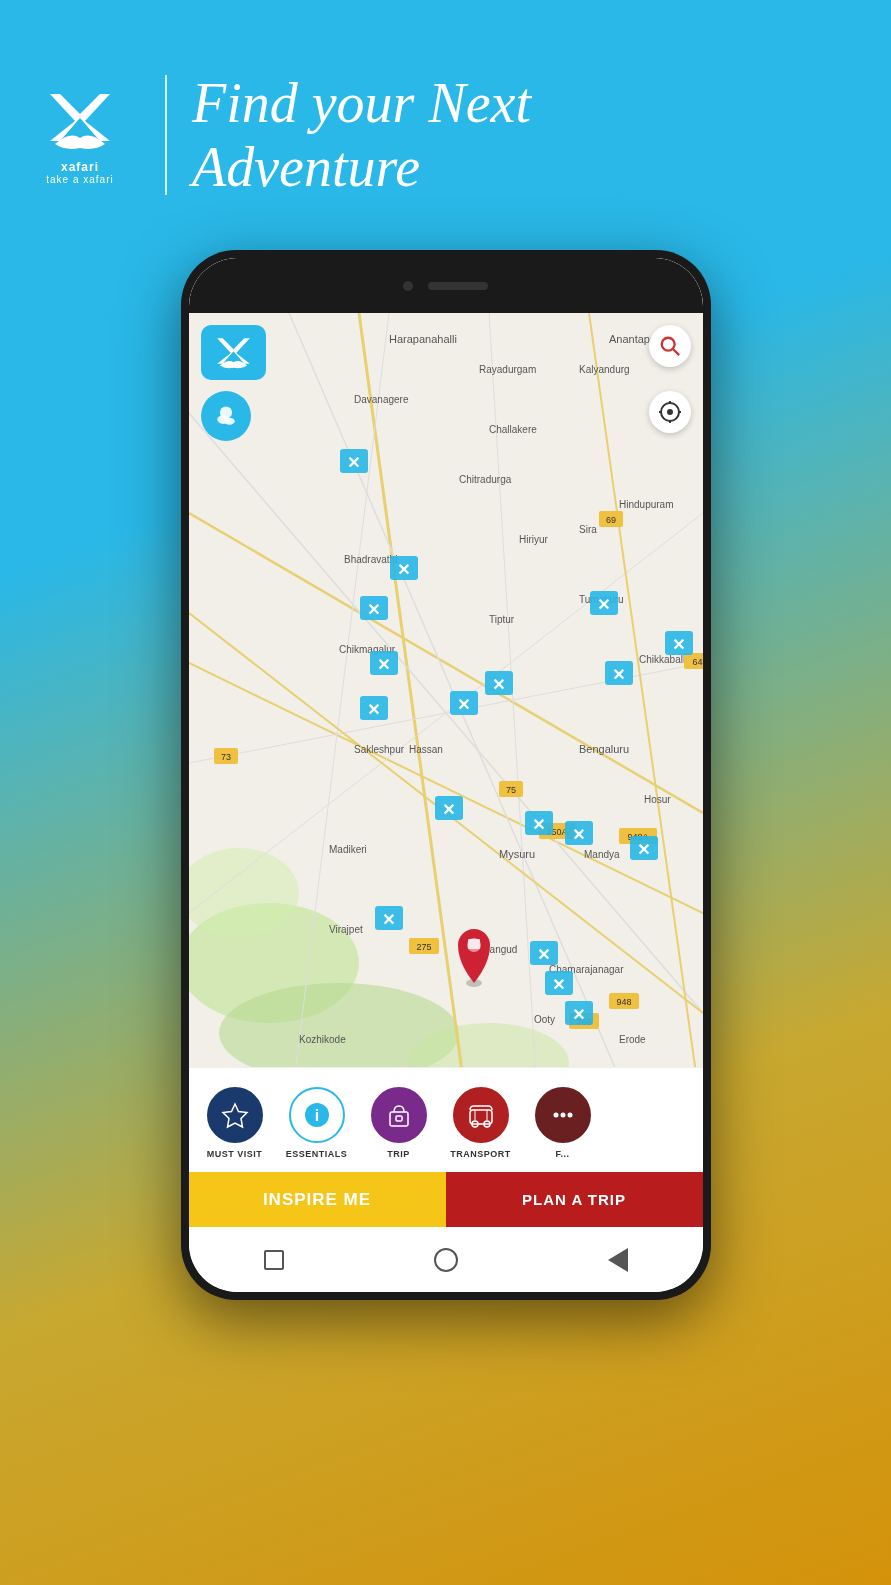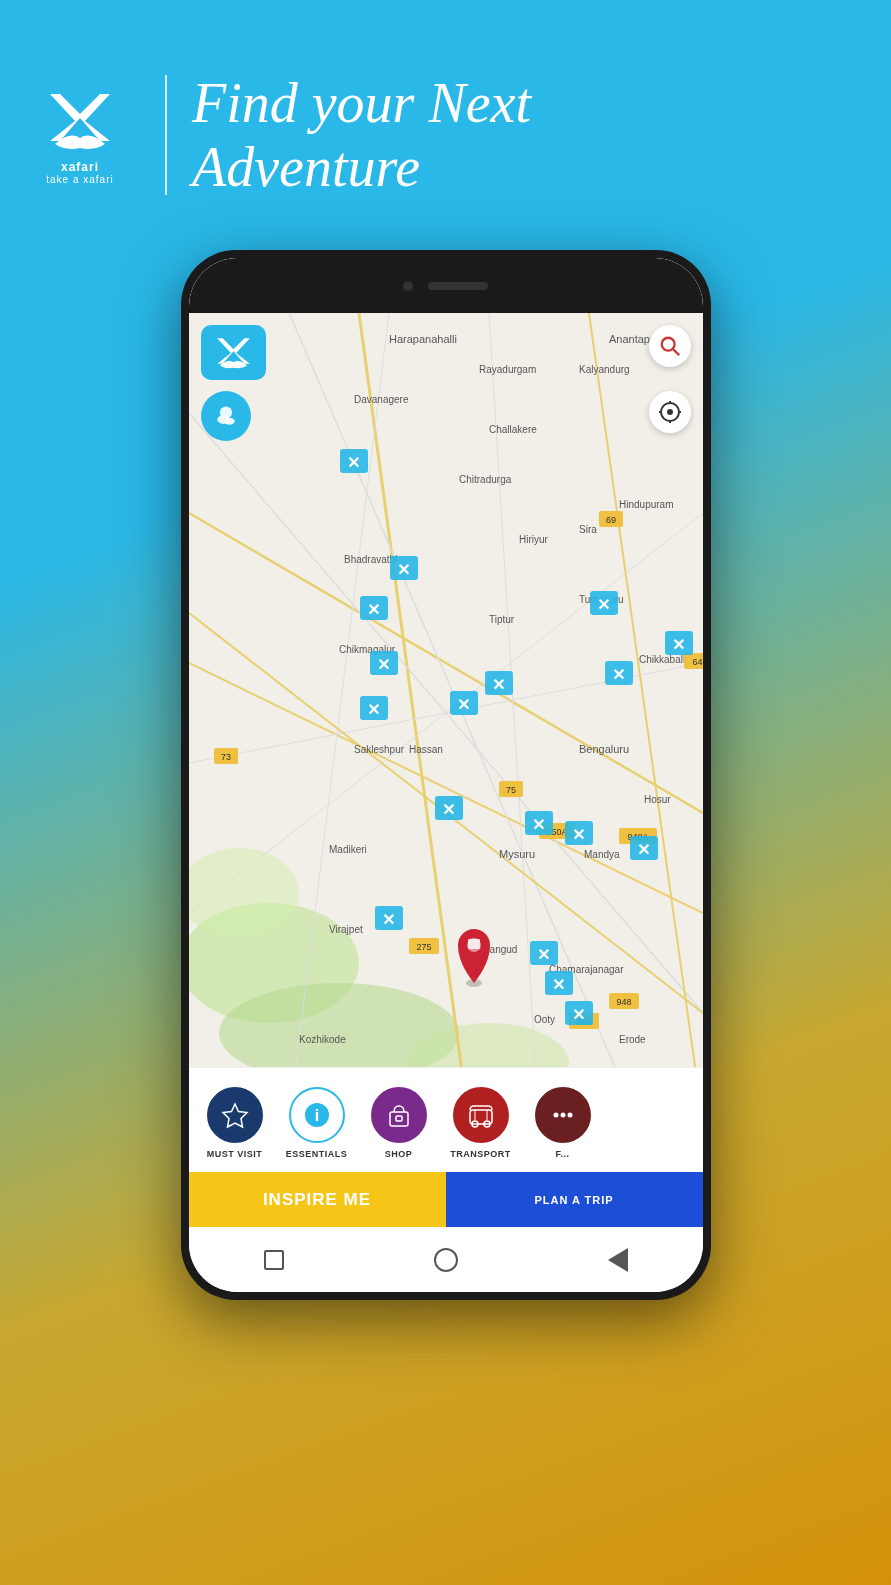--- a/index.html
+++ b/index.html
@@ -230,25 +230,25 @@
       align-items: center;
       justify-content: center;
       font-size: 17px;
       font-weight: bold;
       color: #fff;
       letter-spacing: 1px;
       cursor: pointer;
     }
     .plan-btn {
       flex: 1;
-      background: #1d4ed8;
-      display: flex;
-      align-items: center;
-      justify-content: center;
-      font-size: 11px;
+      background: #b91c1c;
+      display: flex;
+      align-items: center;
+      justify-content: center;
+      font-size: 15px;
       font-weight: bold;
       color: #fff;
       letter-spacing: 1px;
       cursor: pointer;
     }
 
     
     .nav-bar {
       position: absolute;
       bottom: 0;
@@ -547,21 +547,21 @@
 
 
         <div class="tab-item">
           <div class="tab-icon-circle" style="background:#7a2a8a; border: 2px solid #7a2a8a;">
             <svg width="30" height="30" viewBox="0 0 30 30">
               <rect x="6" y="12" width="18" height="14" rx="2" fill="none" stroke="white" stroke-width="1.5"></rect>
               <path d="M10 12 Q10 6 15 6 Q20 6 20 12" fill="none" stroke="white" stroke-width="1.5"></path>
               <rect x="12" y="16" width="6" height="5" rx="1" fill="none" stroke="white" stroke-width="1.5"></rect>
             </svg>
           </div>
-          <span class="tab-label">SHOP</span>
+          <span class="tab-label">TRIP</span>
         </div>
 
         <div class="tab-item">
           <div class="tab-icon-circle" style="background:#b02020; border: 2px solid #b02020;">
             <svg width="30" height="30" viewBox="0 0 30 30">
               <rect x="4" y="10" width="22" height="14" rx="3" fill="none" stroke="white" stroke-width="1.5"></rect>
               <circle cx="9" cy="24" r="3" fill="none" stroke="white" stroke-width="1.5"></circle>
               <circle cx="21" cy="24" r="3" fill="none" stroke="white" stroke-width="1.5"></circle>
               <line x1="9" y1="10" x2="9" y2="20" stroke="white" stroke-width="1"></line>
               <line x1="21" y1="10" x2="21" y2="20" stroke="white" stroke-width="1"></line>

